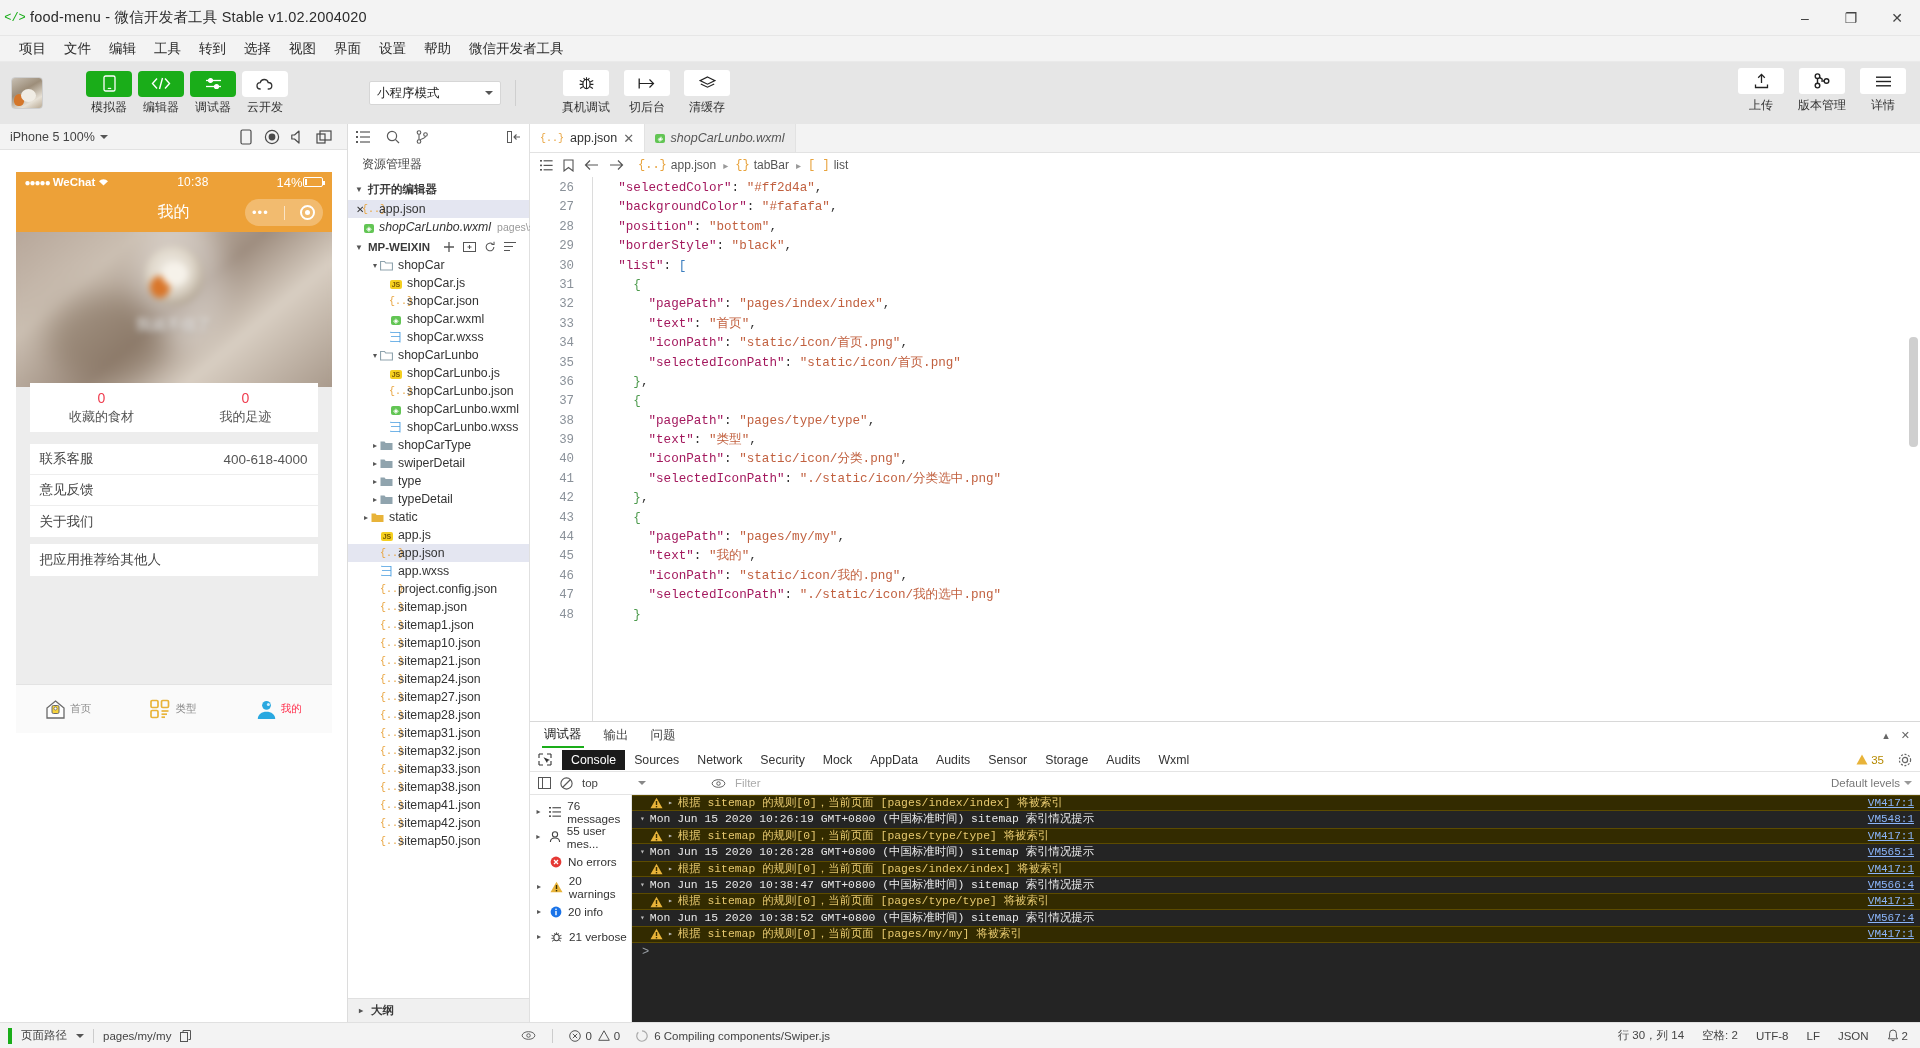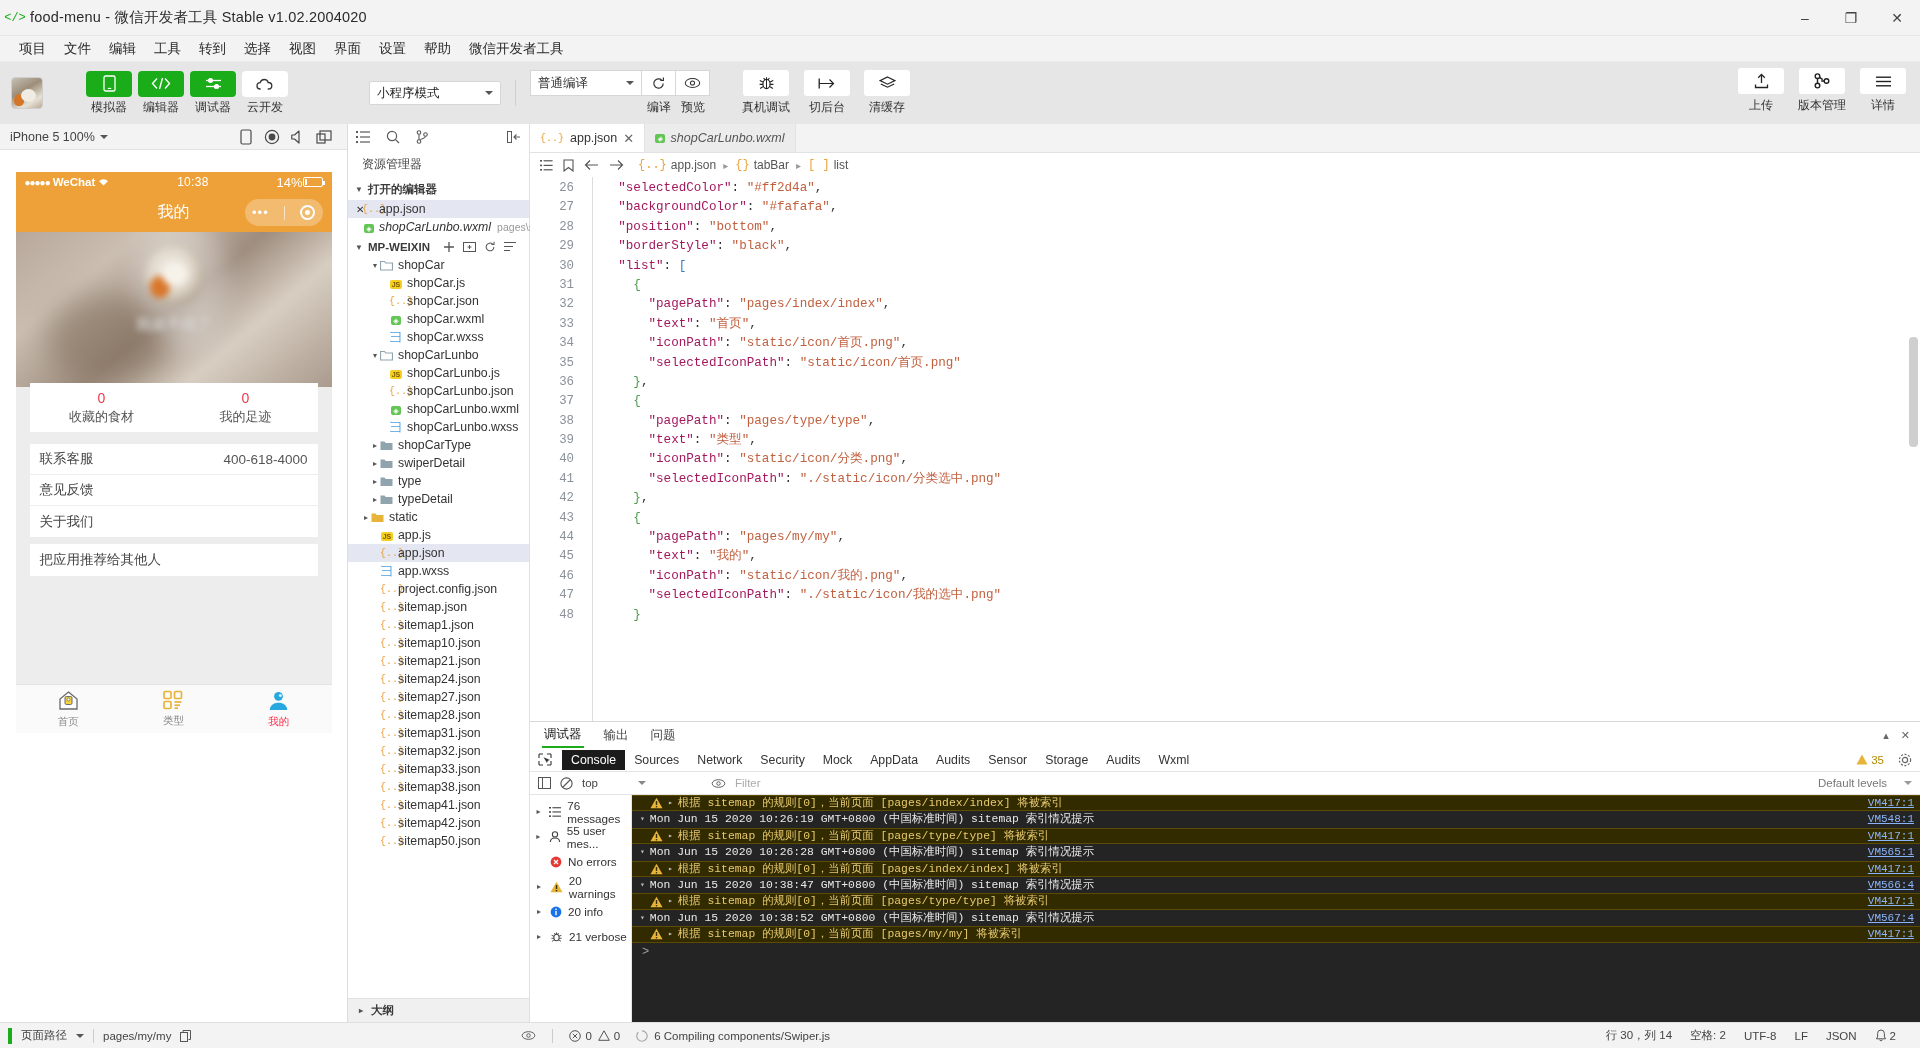--- a/index.html
+++ b/index.html
@@ -101,21 +101,21 @@
   .stat .num { color:#ef3c4e; font-size:14px; }
   .stat .lbl { color:#555; font-size:13px; }
 
   .cardlist { position:absolute; left:14px; right:14px; top:272px; background:#fff; }
   .cl-row { height:31px; display:flex; align-items:center; justify-content:space-between; padding:0 10px; border-bottom:1px solid #eee; font-size:13.5px; color:#444;}
   .cl-row:last-child { border-bottom:none; }
   .cl-val { color:#555; font-size:13.5px;}
   .recommend { position:absolute; left:14px; right:14px; top:372px; background:#fff; height:32px; display:flex; align-items:center; padding:0 10px; font-size:13.5px; color:#444;}
 
   .tabbar { position:absolute; left:0; right:0; bottom:0; height:49px; background:#fafafa; border-top:1px solid #e3e3e3; display:flex; }
-  .tab { flex:1; display:flex; flex-direction:column; align-items:center; justify-content:center; gap:4px; }
+  .tab { flex:1; display:flex; flex-direction:row; align-items:center; justify-content:center; gap:4px; }
   .tab .tlabel { font-size:10.5px; color:#8a8a8a; }
   .tab.active .tlabel { color:#ff2d4a; }
 
   
   .explorer { width:182px; background:#fff; border-right:1px solid #e0e0e0; display:flex; flex-direction:column; flex:none; min-height:0;}
   .exp-icons { height:26px; display:flex; align-items:center; padding:0 8px; gap:16px; background:#fff; color:#5a5a5a; }
   .exp-icons .spacer { flex:1; }
   .exp-title { font-size:12px; color:#444; padding:6px 12px 6px 14px; }
   .exp-section { font-size:11.5px; font-weight:bold; color:#3a3a3a; padding:3px 6px; display:flex; align-items:center; gap:4px;}
   .exp-section .sp { flex:1; }
@@ -172,40 +172,40 @@
   .dt-bar { height:24px; background:#fff; display:flex; align-items:center; border-bottom:1px solid #e4e4e4; padding-left:8px; gap:4px; font-size:12px; color:#333; }
   .dt-tab { padding:3px 9px; font-size:12.3px; color:#333; }
   .dt-tab.active { background:#1b1b1b; color:#fff; }
   .dt-bar .sp { flex:1; }
   .dt-warn { color:#b58900; display:flex; align-items:center; gap:3px; font-size:11.5px; margin-right:10px;}
   .dt-gear { color:#666; margin-right:8px;}
 
   .filt-bar { height:23px; background:#fff; display:flex; align-items:center; gap:9px; padding:0 8px; border-bottom:1px solid #e4e4e4; font-size:11.5px; color:#444;}
   .filt-sel { display:flex; align-items:center; gap:40px; }
   .filt-input { flex:1; color:#aaa; font-size:11.5px; }
-  .filt-levels { color:#777; font-size:11.5px; display:flex; gap:17px; align-items:center;}
+  .filt-levels { color:#777; font-size:11.5px; display:flex; gap:4px; align-items:center;}
 
   .con-body { flex:1; display:flex; min-height:0; }
   .con-side { width:102px; background:#fff; border-right:1px solid #e4e4e4; padding-top:4px; flex:none;}
   .cs-row { height:25px; display:flex; align-items:center; gap:6px; font-size:11.7px; color:#333; padding-left:4px;}
   .cs-row .tw { width:10px; color:#555; font-size:8px; text-align:center;}
   .con-log { flex:1; background:#242424; overflow:hidden; position:relative;}
   .log-warn { background:#332b00; border-top:1px solid #5c4b00; border-bottom:1px solid #5c4b00; color:#e6c86e;
       font-family:"Liberation Mono", monospace; font-size:11.4px; height:16.4px; line-height:16.4px; display:flex; align-items:center; gap:5px; padding-left:18px; }
   .log-group { background:#242424; color:#e8e8e8; font-family:"Liberation Mono", monospace; font-size:11.4px; height:16.4px; line-height:16.4px; display:flex; align-items:center; gap:5px; padding-left:8px;}
   .vmlink { position:absolute; right:6px; color:#8ab4f8; text-decoration:underline; font-family:"Liberation Mono", monospace; font-size:11px;}
   .log-line { position:relative; }
   .caretr { font-size:8px; color:#bbb; }
   .prompt { color:#9aa0a6; font-family:"Liberation Mono", monospace; font-size:12px; padding:2px 0 0 10px; }
 
   
   .statusbar-bottom { height:26px; background:#f3f3f3; border-top:1px solid #e0e0e0; display:flex; align-items:center; font-size:11.5px; color:#444; flex:none;}
   .sbb-left { display:flex; align-items:center; gap:9px; padding-left:8px;}
   .sbb-mid { display:flex; align-items:center; gap:16px; margin-left:330px;}
-  .sbb-right { margin-left:auto; display:flex; align-items:center; gap:18px; padding-right:24px;}
+  .sbb-right { margin-left:auto; display:flex; align-items:center; gap:18px; padding-right:12px;}
   .green-tab { width:4px; height:16px; background:#1aad19; }
   .sep { width:1px; height:14px; background:#ccc; }
 
   svg { display:block; }
 </style>
 </head>
 <body>
 
 <div id="app">
 
@@ -276,46 +276,20 @@
         </div>
       </div>
 
     <div class="mode-select">
       <span>小程序模式</span>
       <span class="caret"></span>
     </div>
 
     <div class="vdiv"></div>
 
-    <div class="compile-group">
-      <div class="labeled">
-        <div class="compile-sel" style="border-right:1px solid #d6d6d6;">
-          <span>普通编译</span>
-          <span class="caret"></span>
-        </div>
-      </div>
-      <div class="labeled">
-        <div class="sq-btn" style="border-left:none">
-          <svg width="15" height="15" viewBox="0 0 16 16">
-              <path d="M13 8a5 5 0 1 1-1.6-3.7" fill="none" stroke="#333" stroke-width="1.3"></path>
-              <path d="M13.2 1.5v3.3h-3.3" fill="none" stroke="#333" stroke-width="1.3"></path>
-            </svg>
-        </div>
-        <div class="lbl">编译</div>
-      </div>
-      <div class="labeled">
-        <div class="sq-btn">
-          <svg width="17" height="14" viewBox="0 0 20 14">
-              <ellipse cx="10" cy="7" rx="8.5" ry="5.3" fill="none" stroke="#333" stroke-width="1.2"></ellipse>
-              <circle cx="10" cy="7" r="2.4" fill="none" stroke="#333" stroke-width="1.2"></circle>
-            </svg>
-        </div>
-        <div class="lbl">预览</div>
-      </div>
-    </div>
 
     <div id="toolactions" style="display:flex;align-items:flex-start;margin-left:18px;">
         <div class="tool-btn2">
           <div class="ico">
             <svg width="17" height="17" viewBox="0 0 17 17">
               <ellipse cx="8.5" cy="9" rx="3.6" ry="4.6" fill="none" stroke="#222" stroke-width="1.2"></ellipse>
               <path d="M8.5 4.4V2.2M5.6 3 7 4.8M11.4 3 10 4.8M4.9 7 1.8 5.6M4.9 9.4H1.6M4.9 11.8 2.1 13.4M12.1 7l3.1-1.4M12.1 9.4h3.3M12.1 11.8l2.8 1.6" fill="none" stroke="#222" stroke-width="1.1"></path>
               <line x1="8.5" y1="5" x2="8.5" y2="13" stroke="#222" stroke-width="1"></line>
             </svg>
           </div>

